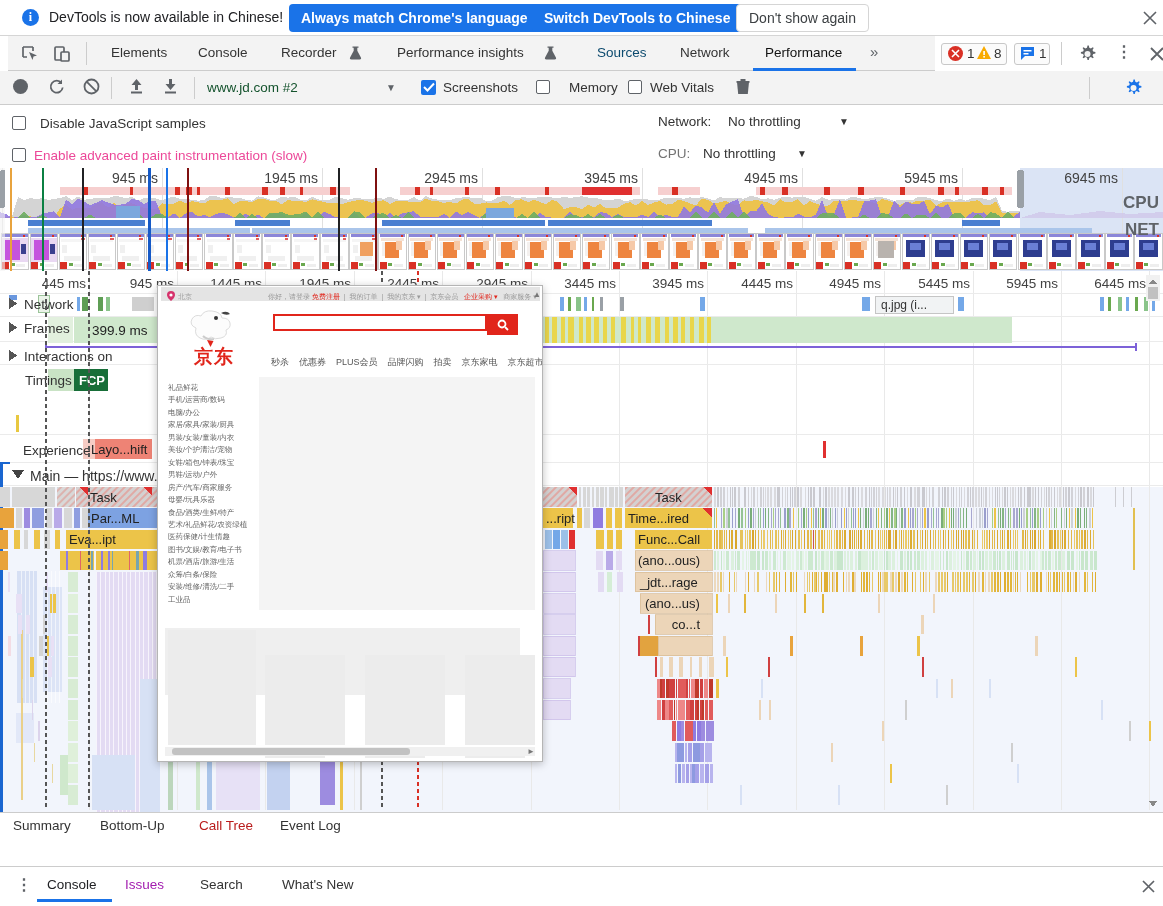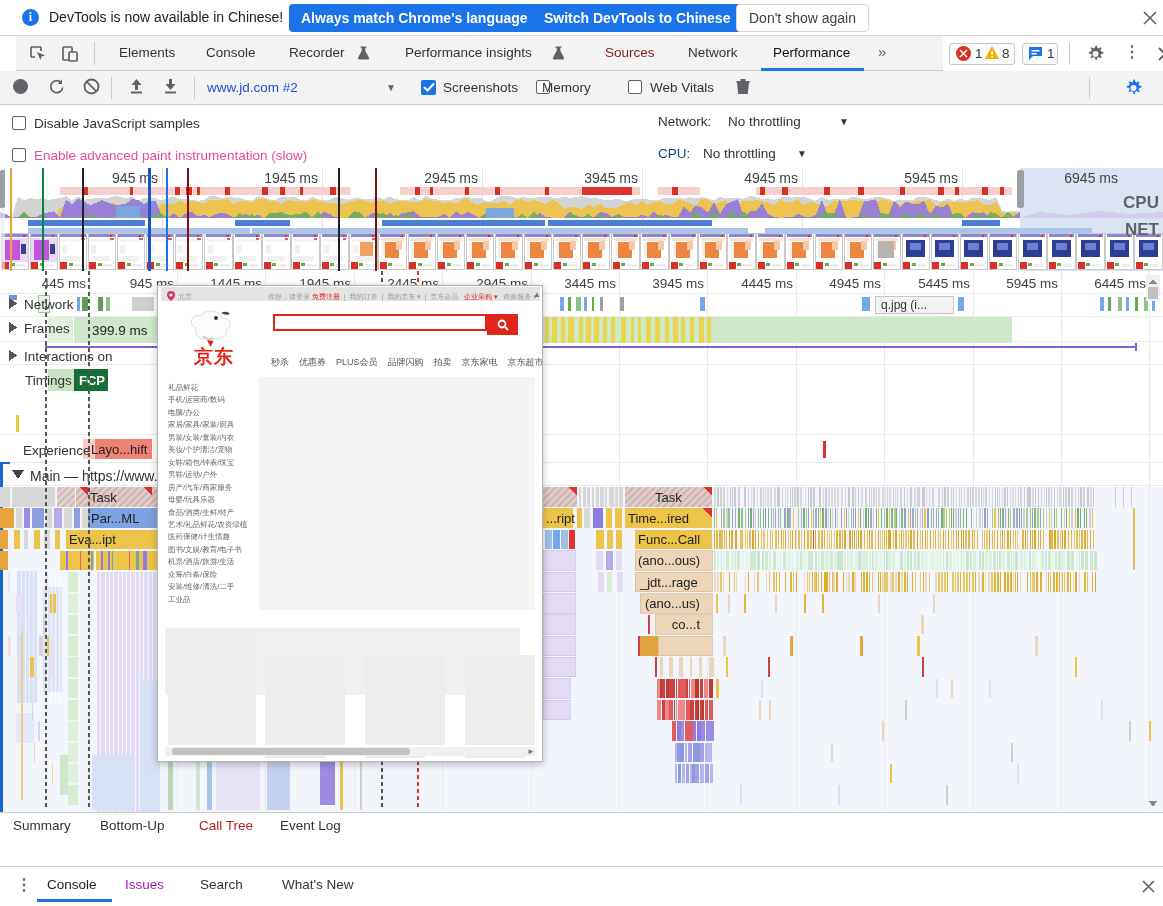--- a/index.html
+++ b/index.html
@@ -10,41 +10,41 @@
 <div class="abs" style="left:0;top:0;width:1163px;height:36px;background:#fff;border-bottom:1px solid #d5d5d5">
  <div class="abs" style="left:22px;top:9px;width:17px;height:17px;border-radius:50%;background:#1a73e8;color:#fff;font-size:12px;font-weight:700;text-align:center;line-height:17px;font-family:'Liberation Serif',serif">i</div>
  <div class="abs" style="left:49px;top:9px;font-size:14px;color:#202124">DevTools is now available in Chinese!</div>
  <div class="abs" style="left:289px;top:4px;height:28px;background:#1a73e8;border-radius:4px;color:#fff;font-size:14px;font-weight:700;line-height:28px;padding:0 12px">Always match Chrome's language</div>
  <div class="abs" style="left:532px;top:4px;height:28px;background:#1a73e8;border-radius:4px;color:#fff;font-size:14px;font-weight:700;line-height:28px;padding:0 12px">Switch DevTools to Chinese</div>
  <div class="abs" style="left:736px;top:4px;height:28px;background:#fff;border:1px solid #d5d5d5;border-radius:4px;color:#3c4043;font-size:14px;line-height:26px;padding:0 12px">Don't show again</div>
  <svg class="abs" style="left:1142px;top:10px" width="16" height="16">
         <path d="M2,2 L14,14 M14,2 L2,14" stroke="#5f6368" stroke-width="1.6"></path>
       </svg>
 </div>
-<div class="abs" style="left:16px;top:36px;width:927px;height:35px;background:#f3f3f3;border-bottom:1px solid #ccc">
+<div class="abs" style="left:8px;top:36px;width:927px;height:35px;background:#f3f3f3;border-bottom:1px solid #ccc">
  <svg class="abs" style="left:12px;top:8px" width="20" height="20" fill="none" stroke="#5f6368" stroke-width="1.7">
    <path d="M3,3 h10 M3,3 v10 M3,13 h4 M13,3 v4"></path>
         <path d="M9,8 l8,3.5 -3.5,1 -1,3.5 z" fill="#5f6368" stroke="none"></path>
       </svg>
  <svg class="abs" style="left:44px;top:8px" width="20" height="20" fill="none" stroke="#5f6368" stroke-width="1.7">
    <rect x="3" y="3" width="9" height="13" rx="1"></rect>
         <rect x="9" y="8" width="8" height="9" rx="1" fill="#f3f3f3"></rect>
       </svg>
  <div class="abs" style="left:78px;top:6px;width:1px;height:23px;background:#ccc"></div>
  <div class="abs" style="left:103px;top:9px;font-size:13.5px;color:#333">Elements</div>
  <div class="abs" style="left:190px;top:9px;font-size:13.5px;color:#333">Console</div>
  <div class="abs" style="left:273px;top:9px;font-size:13.5px;color:#333">Recorder</div>
  <svg class="abs" style="left:341px;top:10px" width="13" height="14">
         <path d="M3.5,0.5 h6 v1.2 h-1.2 v3 l3.6,6.8 q0.8,1.9 -1.3,1.9 h-8.2 q-2.1,0 -1.3,-1.9 l3.6,-6.8 v-3 h-1.2 z" fill="#5f6368"></path>
       </svg>
  <div class="abs" style="left:389px;top:9px;font-size:13.5px;color:#333">Performance insights</div>
  <svg class="abs" style="left:536px;top:10px" width="13" height="14">
         <path d="M3.5,0.5 h6 v1.2 h-1.2 v3 l3.6,6.8 q0.8,1.9 -1.3,1.9 h-8.2 q-2.1,0 -1.3,-1.9 l3.6,-6.8 v-3 h-1.2 z" fill="#5f6368"></path>
       </svg>
- <div class="abs" style="left:589px;top:9px;font-size:13.5px;color:#7f1d1d">Sources</div>
+ <div class="abs" style="left:589px;top:9px;font-size:13.5px;color:#0c4a6e">Sources</div>
  <div class="abs" style="left:672px;top:9px;font-size:13.5px;color:#333">Network</div>
  <div class="abs" style="left:757px;top:9px;font-size:13.5px;color:#111">Performance</div>
  <div class="abs" style="left:745px;top:32px;width:103px;height:3px;background:#1a73e8"></div>
  <div class="abs" style="left:862px;top:7px;font-size:15px;color:#5f6368">»</div>
  <div class="abs" style="left:933px;top:7px;width:66px;height:22px;border:1px solid #c8c8c8;border-radius:3px;background:#fbfbfb"></div>
  <div class="abs" style="left:940px;top:10px;width:15px;height:15px;border-radius:50%;background:#d93025"></div>
  <svg class="abs" style="left:943px;top:13px" width="9" height="9">
         <path d="M1,1 L8,8 M8,1 L1,8" stroke="#fff" stroke-width="1.6"></path>
       </svg>
  <div class="abs" style="left:959px;top:10px;font-size:13.5px;color:#333">1</div>
@@ -84,51 +84,51 @@
  <div class="abs" style="left:111px;top:6px;width:1px;height:22px;background:#ccc"></div>
  <svg class="abs" style="left:128px;top:7px" width="17" height="17" fill="#5f6368">
         <path d="M8.5,1 L13.5,7 L10,7 L10,12 L7,12 L7,7 L3.5,7 Z"></path>
         <rect x="3" y="13.5" width="11" height="2"></rect>
       </svg>
  <svg class="abs" style="left:162px;top:7px" width="17" height="17" fill="#5f6368">
         <path d="M8.5,12 L3.5,6 L7,6 L7,1 L10,1 L10,6 L13.5,6 Z"></path>
         <rect x="3" y="13.5" width="11" height="2"></rect>
       </svg>
  <div class="abs" style="left:194px;top:6px;width:1px;height:22px;background:#ccc"></div>
- <div class="abs" style="left:207px;top:9px;font-size:13.5px;color:#1d4ed8">www.jd.com #2</div>
+ <div class="abs" style="left:207px;top:9px;font-size:13.5px;color:#14532d">www.jd.com #2</div>
  <div class="abs" style="left:386px;top:11px;font-size:10px;color:#5f6368">▼</div>
  <div class="abs" style="left:421px;top:9px;width:15px;height:15px;background:#1a73e8;border-radius:2px"></div>
  <svg class="abs" style="left:423px;top:11px" width="12" height="11">
         <path d="M1,5 L4.5,8.5 L11,1.5" stroke="#fff" stroke-width="2" fill="none"></path>
       </svg>
  <div class="abs" style="left:443px;top:9px;font-size:13.5px;color:#333">Screenshots</div>
  <div class="abs" style="left:536px;top:9px;width:14px;height:14px;border:1.5px solid #5f6368;border-radius:2px;background:#fff"></div>
- <div class="abs" style="left:542px;top:9px;font-size:13.5px;color:#333">Memory</div>
+ <div class="abs" style="left:569px;top:9px;font-size:13.5px;color:#333">Memory</div>
  <div class="abs" style="left:628px;top:9px;width:14px;height:14px;border:1.5px solid #5f6368;border-radius:2px;background:#fff"></div>
  <div class="abs" style="left:650px;top:9px;font-size:13.5px;color:#333">Web Vitals</div>
  <svg class="abs" style="left:735px;top:7px" width="16" height="18" fill="#5f6368">
         <path d="M2,4 h12 l-1.2,12 h-9.6 z"></path>
         <rect x="5.5" y="1" width="5" height="2.5"></rect>
         <rect x="1.5" y="3" width="13" height="1.8"></rect>
       </svg>
  <div class="abs" style="left:1089px;top:6px;width:1px;height:22px;background:#ccc"></div>
  <svg class="abs" style="left:1124px;top:7px" width="19" height="19" fill="#1a73e8">
         <path d="M9.5,0.5 l1.3,0 0.5,2.2 1.6,0.7 1.9,-1.2 0.9,0.9 -1.2,1.9 0.7,1.6 2.2,0.5 0,1.3 -2.2,0.5 -0.7,1.6 1.2,1.9 -0.9,0.9 -1.9,-1.2 -1.6,0.7 -0.5,2.2 -1.3,0 -0.5,-2.2 -1.6,-0.7 -1.9,1.2 -0.9,-0.9 1.2,-1.9 -0.7,-1.6 -2.2,-0.5 0,-1.3 2.2,-0.5 0.7,-1.6 -1.2,-1.9 0.9,-0.9 1.9,1.2 1.6,-0.7 z" transform="translate(0,1)"></path>
         <circle cx="9.5" cy="10" r="3" fill="#f3f3f3"></circle>
       </svg>
 </div>
 <div class="abs" style="left:0;top:105px;width:1163px;height:63px;background:#fff">
  <div class="abs" style="left:12px;top:11px;width:14px;height:14px;border:1.5px solid #5f6368;border-radius:2px"></div>
- <div class="abs" style="left:34px;top:11px;font-size:13.5px;color:#333">Disable JavaScript samples</div>
+ <div class="abs" style="left:40px;top:11px;font-size:13.5px;color:#333">Disable JavaScript samples</div>
  <div class="abs" style="left:12px;top:43px;width:14px;height:14px;border:1.5px solid #5f6368;border-radius:2px"></div>
  <div class="abs" style="left:34px;top:43px;font-size:13.5px;color:#ec4899">Enable advanced paint instrumentation (slow)</div>
  <div class="abs" style="left:658px;top:9px;font-size:13.5px;color:#333">Network:</div>
  <div class="abs" style="left:728px;top:9px;font-size:13.5px;color:#333">No throttling</div>
  <div class="abs" style="left:839px;top:11px;font-size:10px;color:#333">▼</div>
- <div class="abs" style="left:658px;top:41px;font-size:13.5px;color:#0c4a6e">CPU:</div>
+ <div class="abs" style="left:658px;top:41px;font-size:13.5px;color:#737373">CPU:</div>
  <div class="abs" style="left:703px;top:41px;font-size:13.5px;color:#333">No throttling</div>
  <div class="abs" style="left:797px;top:43px;font-size:10px;color:#333">▼</div>
 </div>
     <svg width="1163" height="103" style="position:absolute;left:0;top:168px" shape-rendering="crispEdges">
       <rect x="0.0" y="0.0" width="1163.0" height="103.0" fill="#ffffff"></rect>
       <rect x="1020.0" y="0.0" width="143.0" height="103.0" fill="#dbe4f5"></rect>
       <rect x="2.0" y="0.0" width="1.0" height="95.0" fill="#e0e0e0"></rect>
       <rect x="162.0" y="0.0" width="1.0" height="95.0" fill="#e0e0e0"></rect>
       <rect x="322.0" y="0.0" width="1.0" height="95.0" fill="#e0e0e0"></rect>
       <rect x="482.0" y="0.0" width="1.0" height="95.0" fill="#e0e0e0"></rect>

